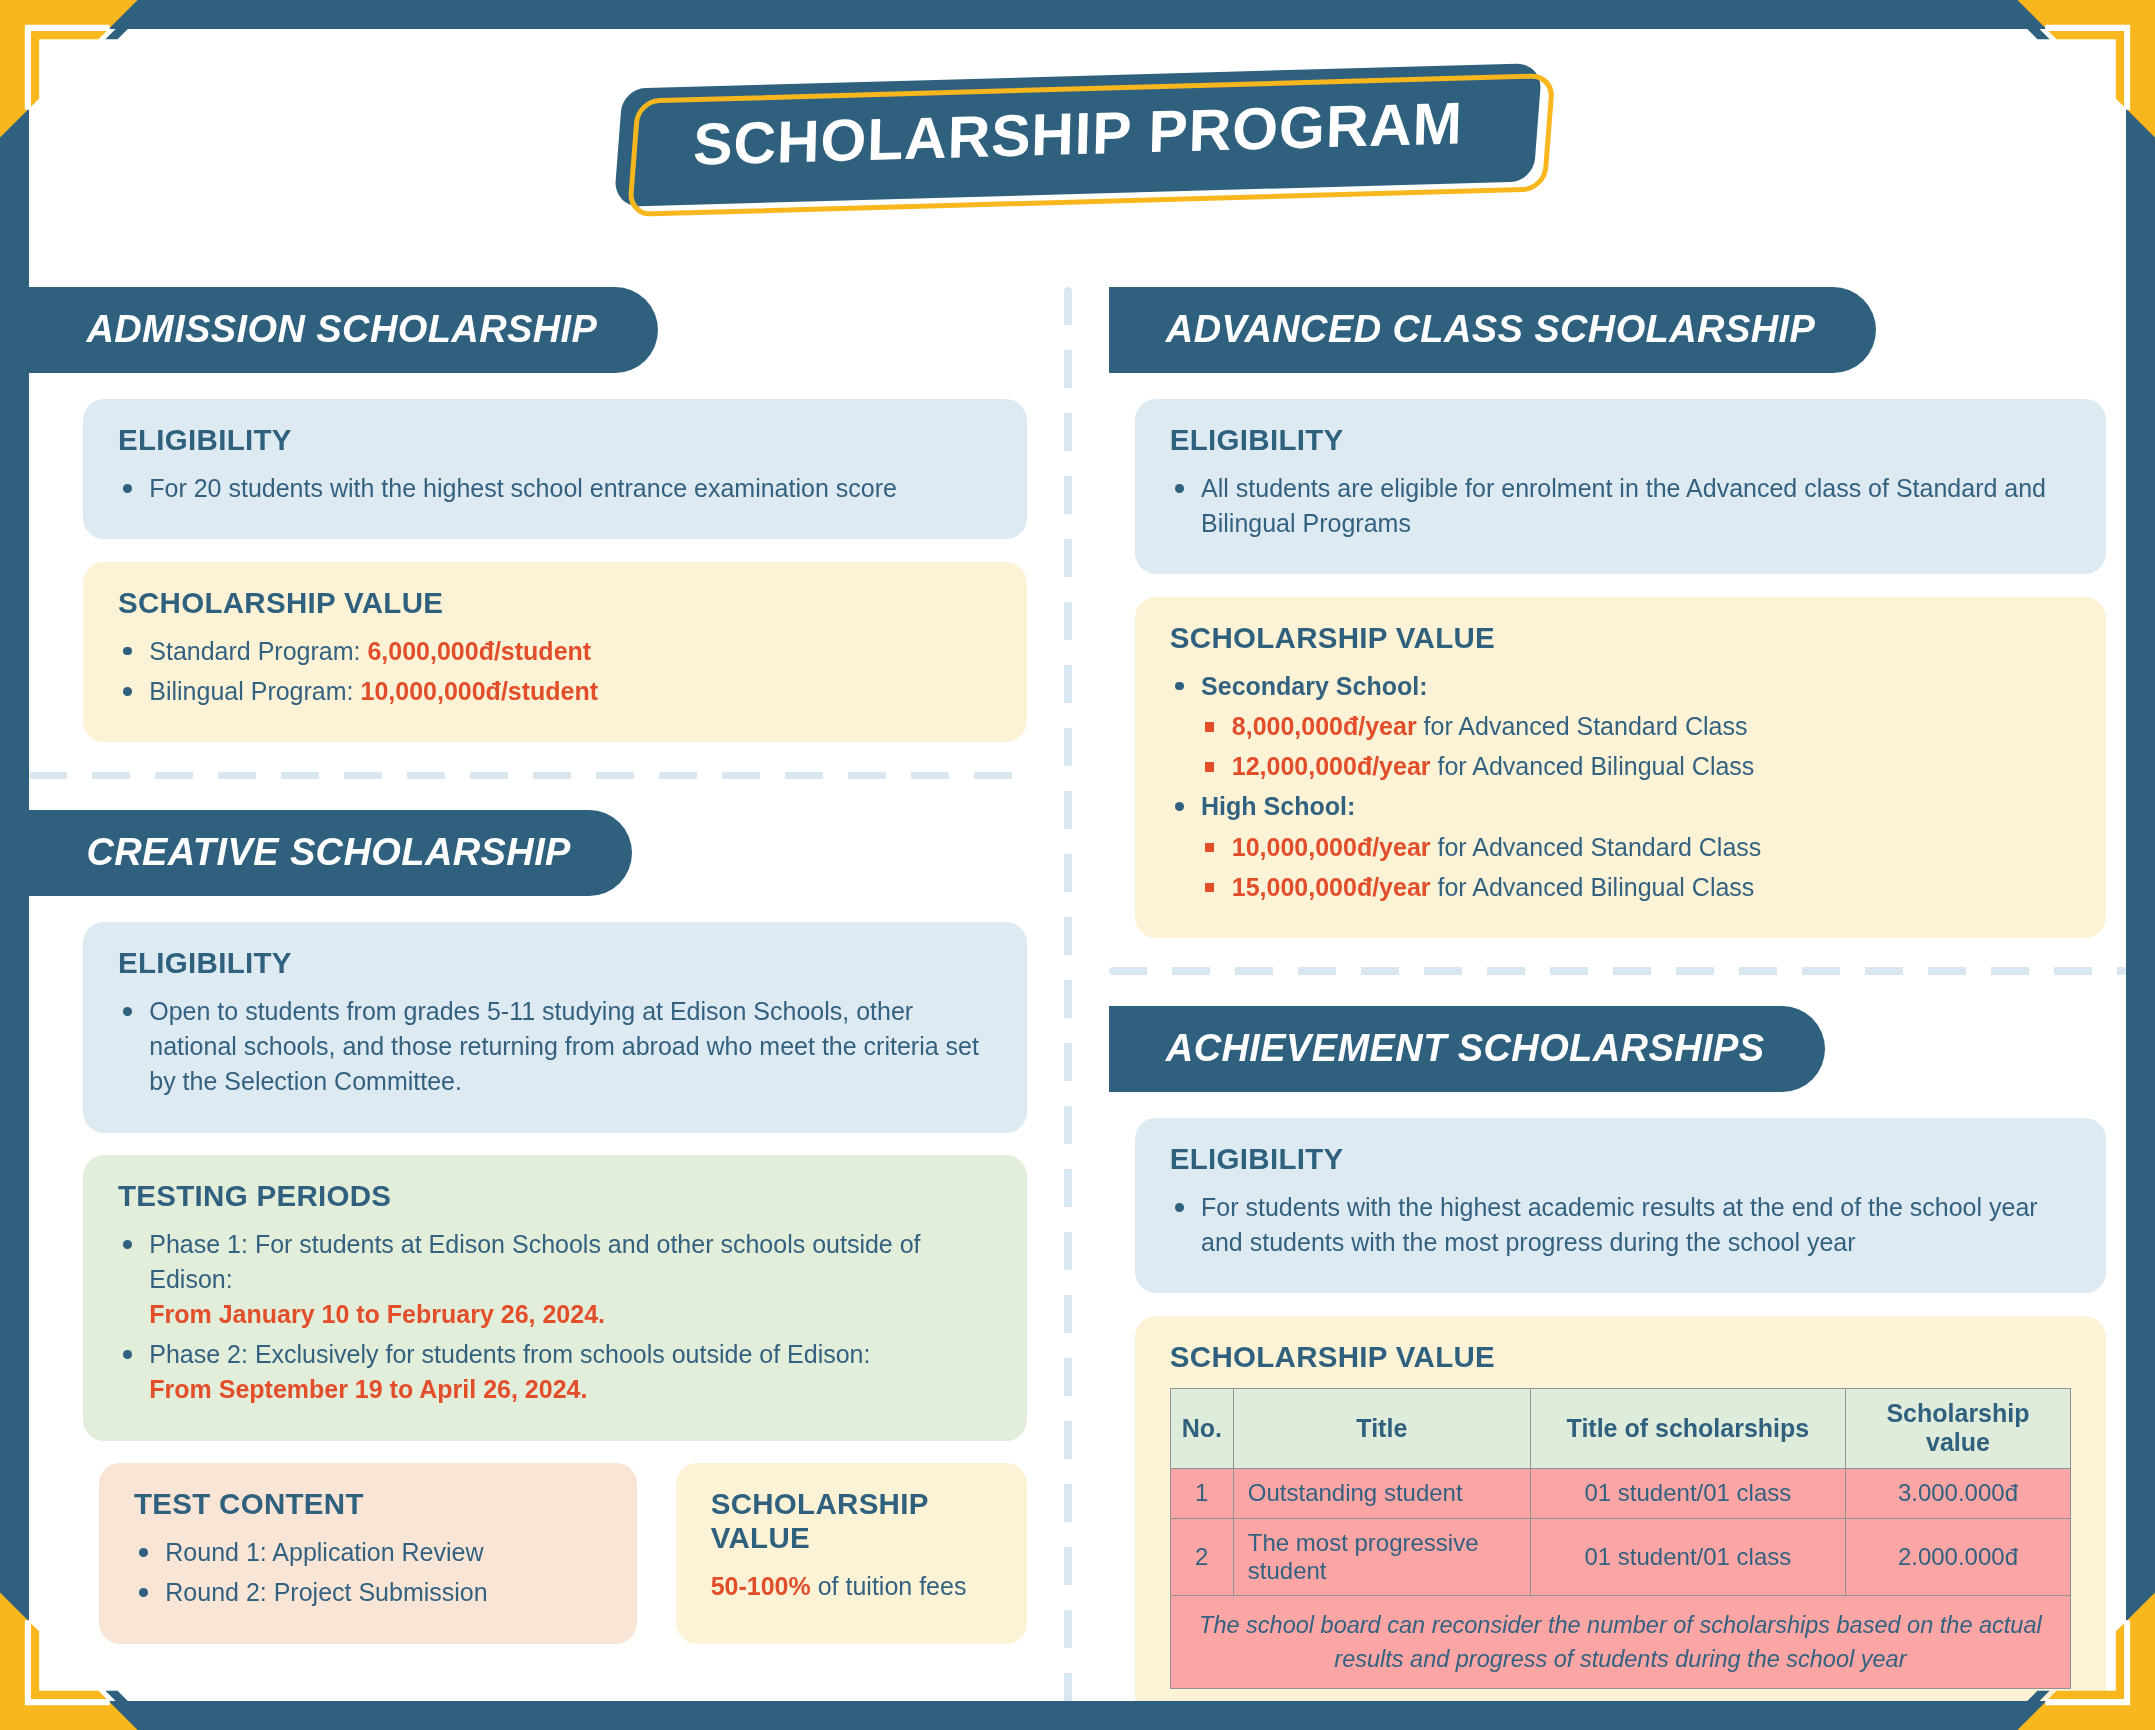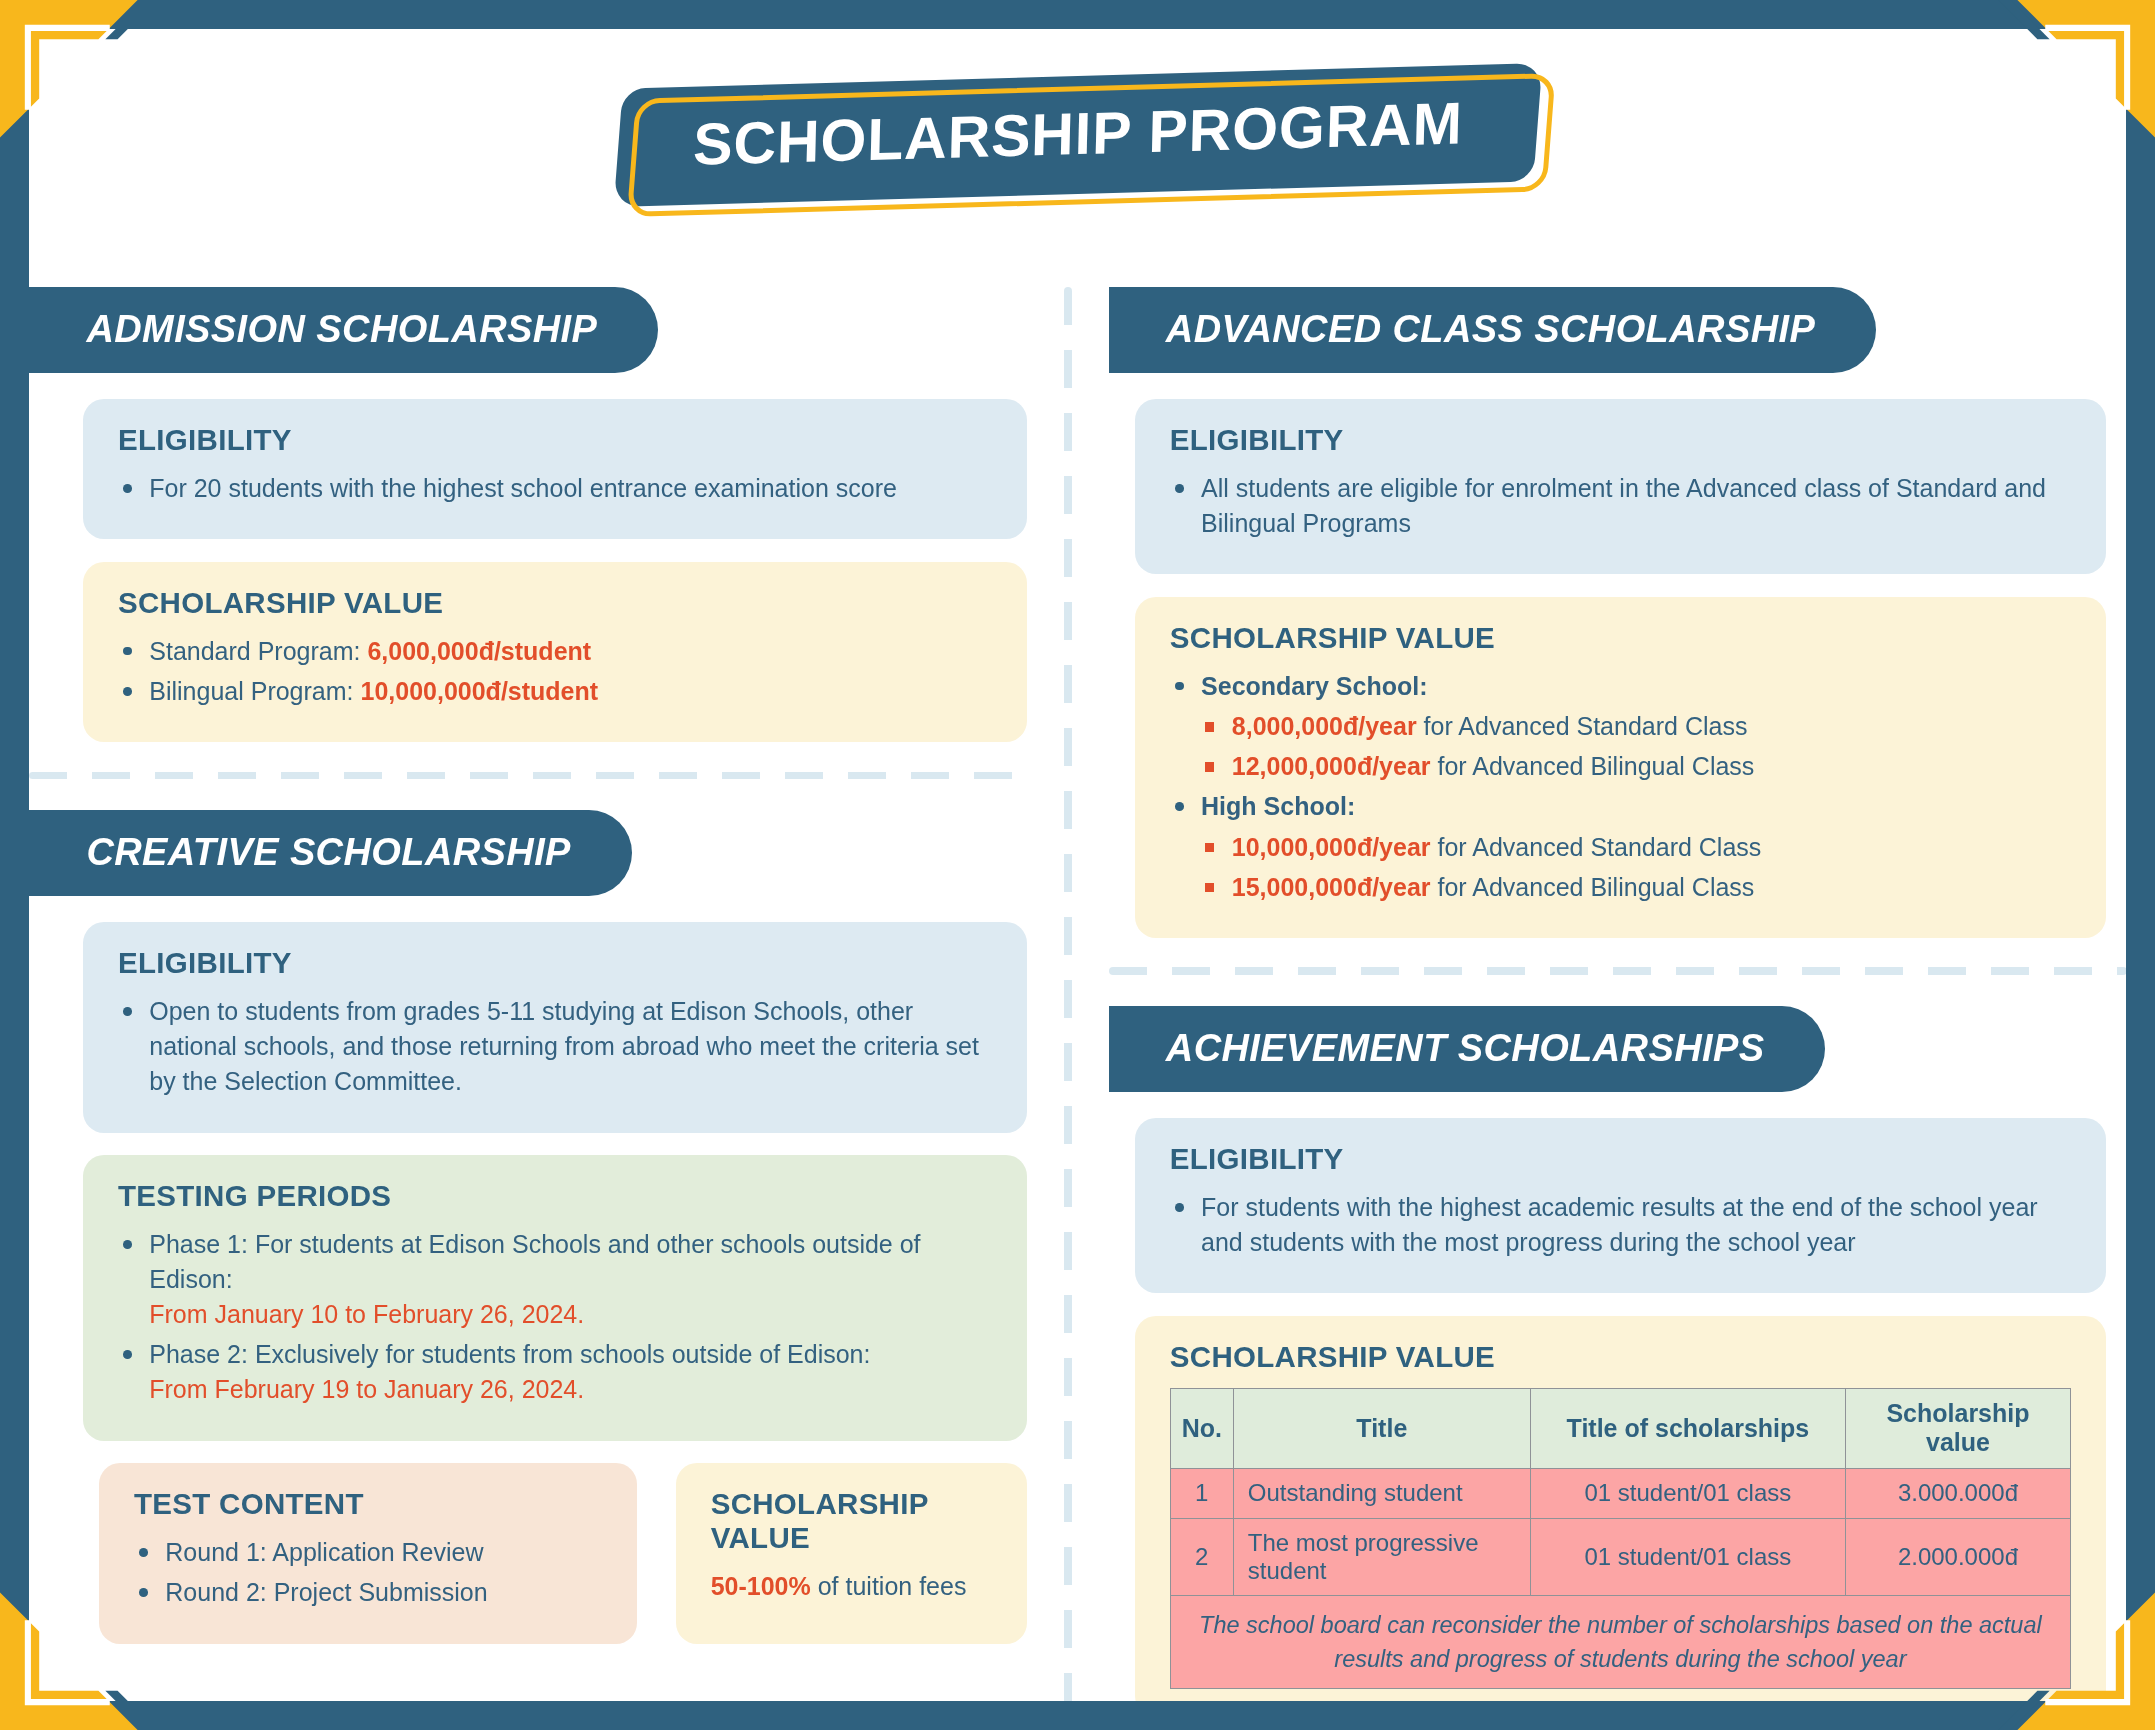--- a/index.html
+++ b/index.html
@@ -81,21 +81,21 @@
   .box-row .box{margin-left:16px;flex:1 1 auto;}
   .box-row .box.pink{flex:0 0 57%;}
 
   
   .li{display:flex;align-items:flex-start;margin:5.2px 0;font-size:25px;line-height:1.4;}
   .li .dot{flex:0 0 8.7px;width:8.7px;height:8.7px;border-radius:50%;background:var(--blue);margin:13px 17.4px 0 5.2px;}
   .li .sq{flex:0 0 9.6px;width:9.6px;height:9.6px;background:var(--red);margin:13px 17.4px 0 35px;}
   .li-text{flex:1 1 auto;}
   .hl{color:var(--red);font-weight:bold;}
   .b{font-weight:bold;}
-  .date{display:block;color:var(--red);font-weight:normal;}
+  .date{display:block;color:var(--red);font-weight:bold;}
 
   
   table{width:100%;border-collapse:collapse;background:#fca5a5;margin-top:5.2px;
         font-size:24px;color:var(--text);}
   th,td{border:1.7px solid #8f9297;text-align:center;padding:10.4px 8.7px;}
   th{background:var(--tbl-head);color:var(--blue);font-weight:bold;font-size:25px;}
   td.left{text-align:left;padding-left:14px;}
   td.note{font-style:italic;font-size:23.5px;line-height:1.45;padding:12px 26px;}
   .w-no{width:8%;} .w-title{width:29%;} .w-num{width:31%;} .w-val{width:32%;}
   .ach .w-no{width:7%;} .ach .w-title{width:33%;} .ach .w-num{width:35%;} .ach .w-val{width:25%;}
@@ -177,21 +177,21 @@
           <span class="dot"></span>
           <div class="li-text">
             <span>Phase 1: For students at Edison Schools and other schools outside of Edison:</span>
             <span class="date">From January 10 to February 26, 2024.</span>
           </div>
         </div>
         <div class="li">
           <span class="dot"></span>
           <div class="li-text">
             <span>Phase 2: Exclusively for students from schools outside of Edison:</span>
-            <span class="date">From February 19 to January 26, 2024.</span>
+            <span class="date">From September 19 to April 26, 2024.</span>
           </div>
         </div>
       </div>
 
       <div class="box-row">
         <div class="box pink">
           <h3>TEST CONTENT</h3>
           <div class="li">
             <span class="dot"></span>
             <div class="li-text">Round 1: Application Review</div>

